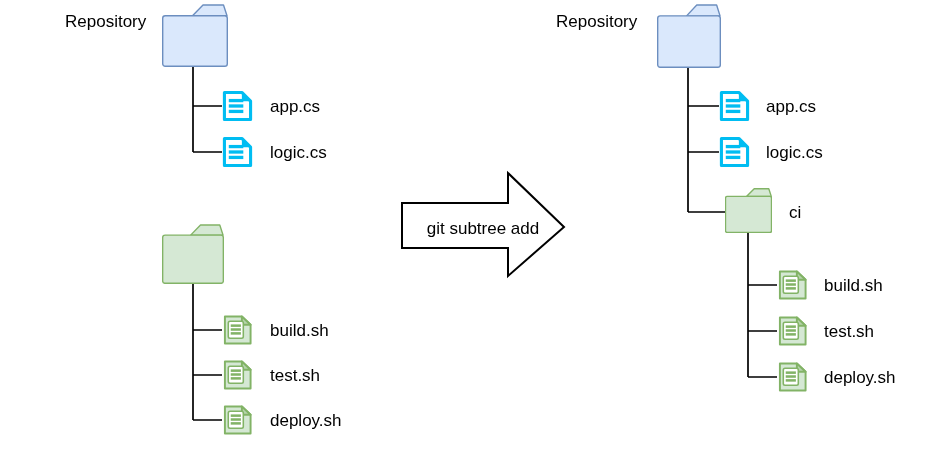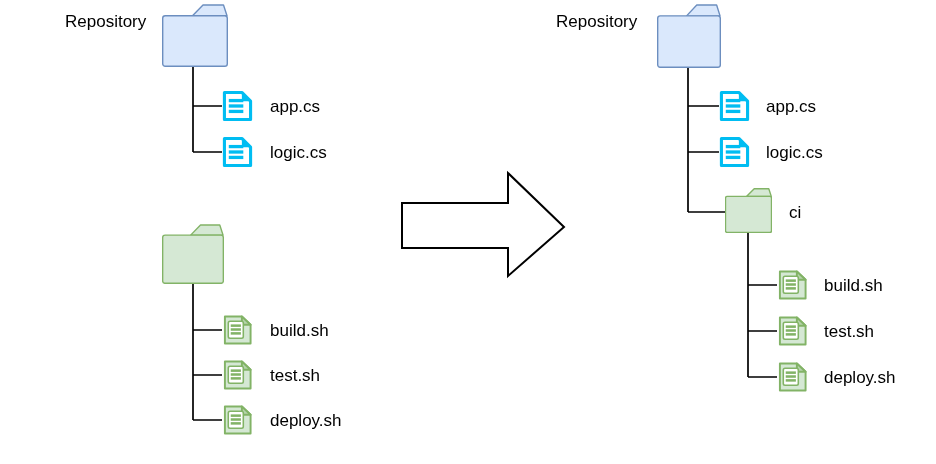--- a/index.html
+++ b/index.html
@@ -81,20 +81,21 @@
     <use href="#doc-cyan" x="719" y="136" width="31" height="32" color="#00bdf2"></use>
 
     <use href="#doc-green" x="777" y="269" width="31" height="32" color="#82b366"></use>
     <use href="#doc-green" x="777" y="315" width="31" height="32" color="#82b366"></use>
     <use href="#doc-green" x="777" y="361" width="31" height="32" color="#82b366"></use>
   </svg>
 
   <div class="lbl" style="left:65px; top:12px">Repository</div>
 
 
+  <div class="lbl center" style="left:402px; top:219px; width:162px">git subtree add</div>
 
   <div class="lbl" style="left:556px; top:12px">Repository</div>
 
   <div class="lbl" style="left:270px; top:97px">app.cs</div>
   <div class="lbl" style="left:270px; top:143px">logic.cs</div>
 
   <div class="lbl" style="left:270px; top:321px">build.sh</div>
   <div class="lbl" style="left:270px; top:366px">test.sh</div>
   <div class="lbl" style="left:270px; top:411px">deploy.sh</div>
 

